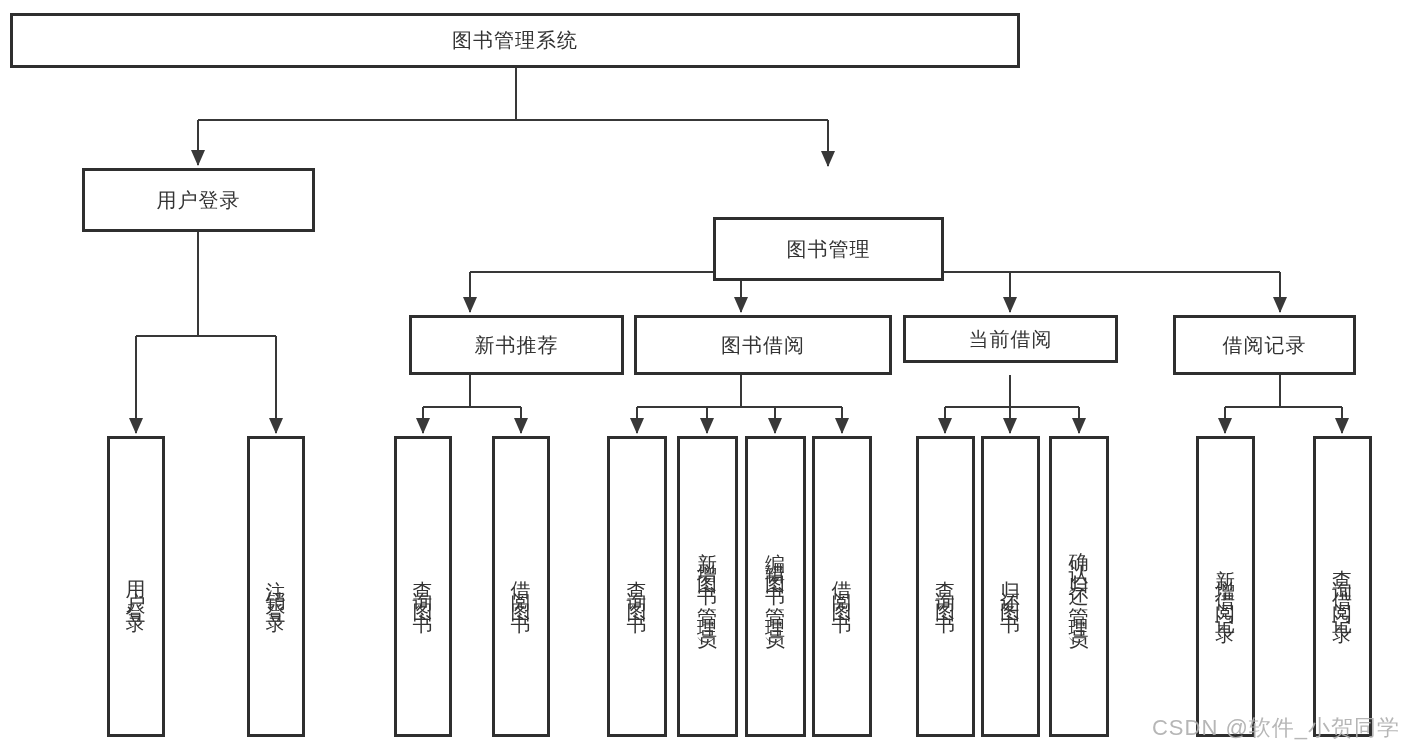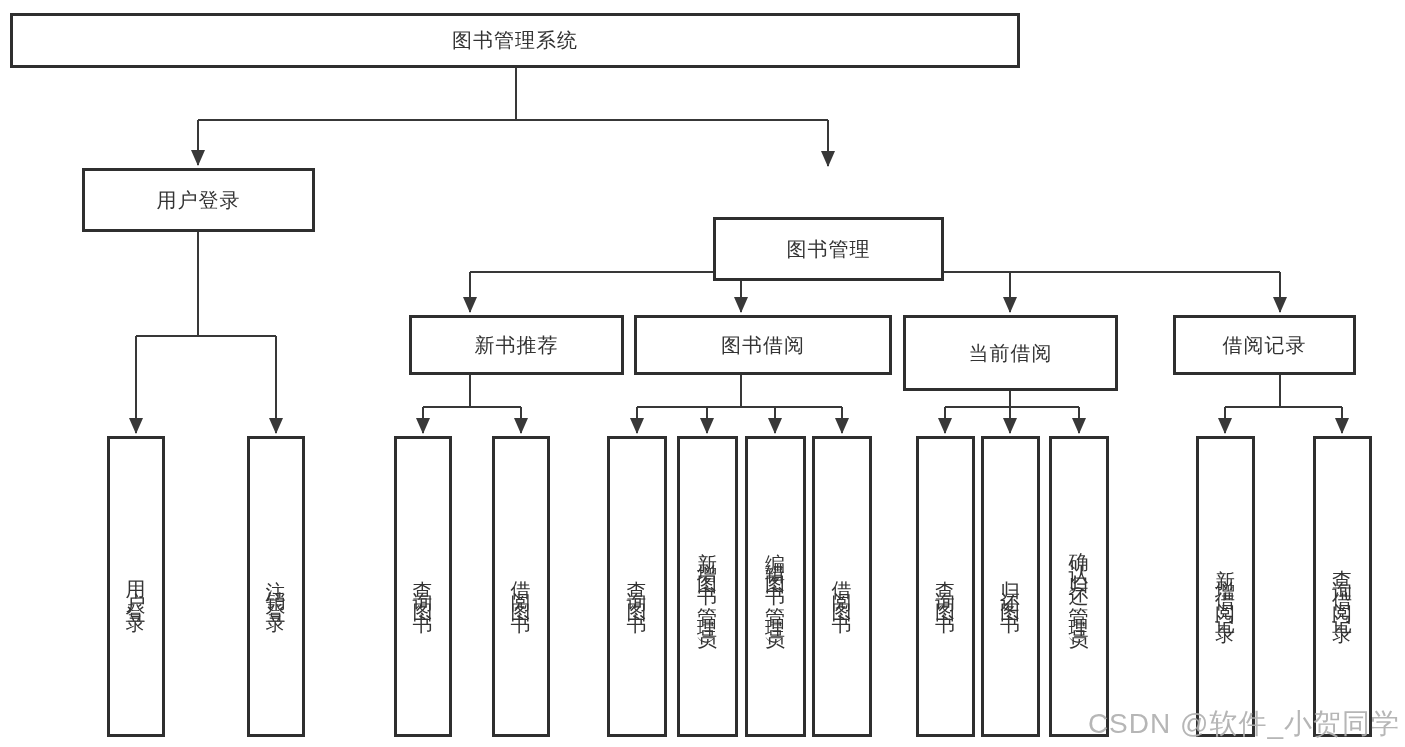--- a/index.html
+++ b/index.html
@@ -26,21 +26,21 @@
     position:absolute;background:#fff;border:3px solid var(--border-color);
     display:flex;align-items:center;justify-content:center;
     color:var(--text-color);font-size:20px;
   }
   .vbox .vlabel{
     writing-mode:vertical-rl;text-orientation:mixed;
     letter-spacing:11px;line-height:1;white-space:nowrap;
   }
   .watermark{
     position:absolute;right:5px;bottom:4px;z-index:10;
-    font-size:28px;color:var(--wm-color);letter-spacing:1px;opacity:.92;
+    font-size:22px;color:var(--wm-color);letter-spacing:1px;opacity:.92;
   }
 </style>
 </head>
 <body>
 
 <div class="canvas">
 
   <svg class="wires" width="1405" height="747" viewBox="0 0 1405 747">
     <defs>
       <marker id="arrow" markerUnits="userSpaceOnUse" markerWidth="18" markerHeight="16" refX="15" refY="7" orient="auto">
@@ -99,21 +99,21 @@
   <div class="box" style="left:713px;top:169px;width:231px;height:64px;margin-top:48px;">
     <span>图书管理</span>
   </div>
 
   <div class="box" style="left:363px;top:315px;width:215px;height:60px;margin-left:46px;">
     <span>新书推荐</span>
   </div>
   <div class="box" style="left:634px;top:315px;width:258px;height:60px;">
     <span>图书借阅</span>
   </div>
-  <div class="box" style="left:903px;top:315px;width:215px;height:76px;">
+  <div class="box" style="left:903px;top:315px;width:215px;height:48px;">
     <span>当前借阅</span>
   </div>
   <div class="box" style="left:1173px;top:315px;width:183px;height:60px;">
     <span>借阅记录</span>
   </div>
 
   <div class="vbox" style="left:107px;top:436px;width:58px;height:301px;">
     <span class="vlabel">用户登录</span>
   </div>
   <div class="vbox" style="left:247px;top:436px;width:58px;height:301px;">

